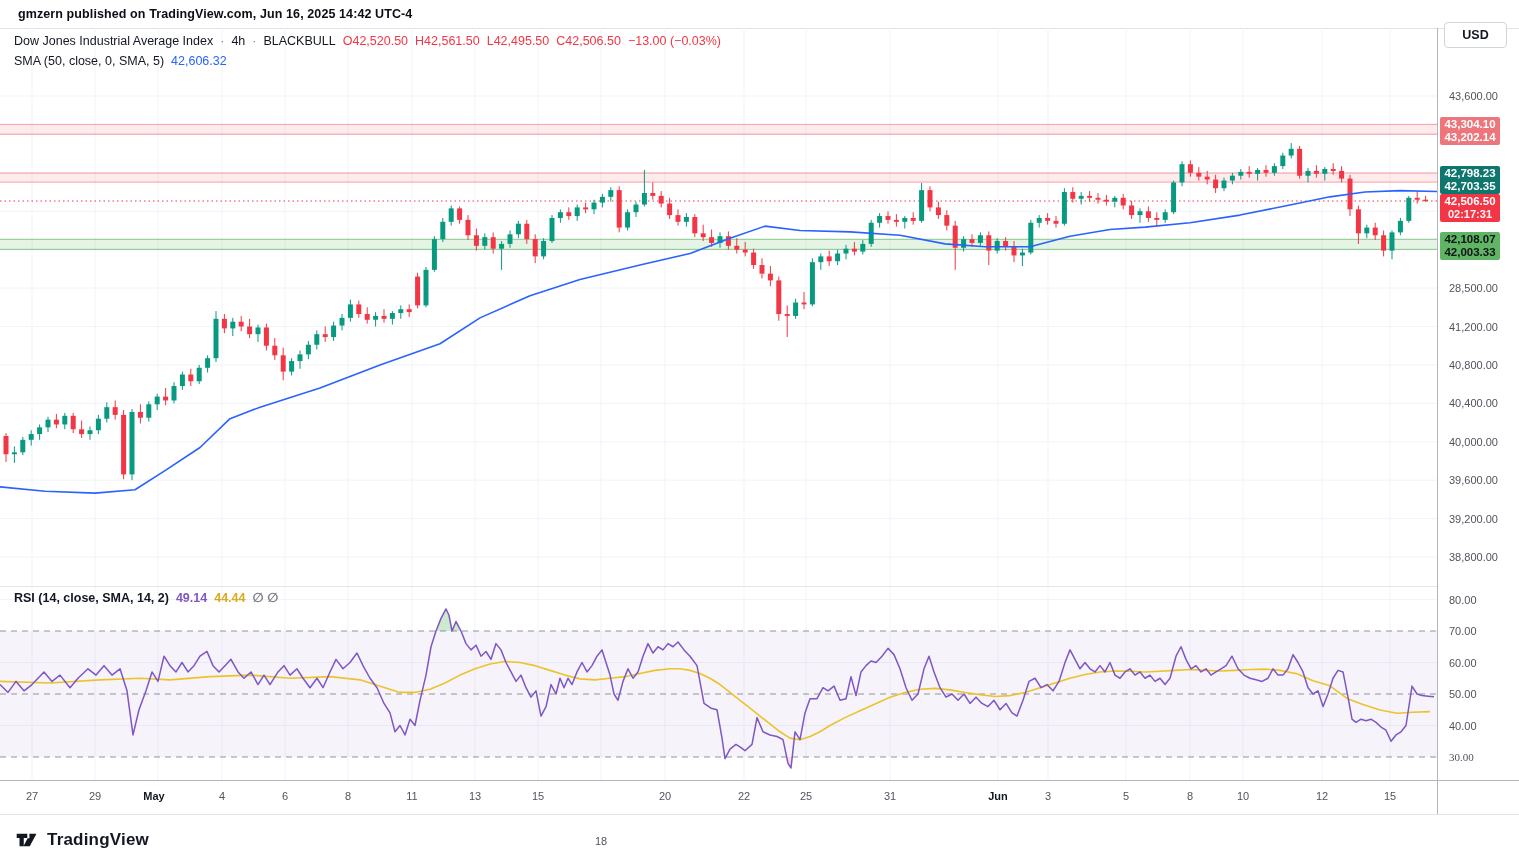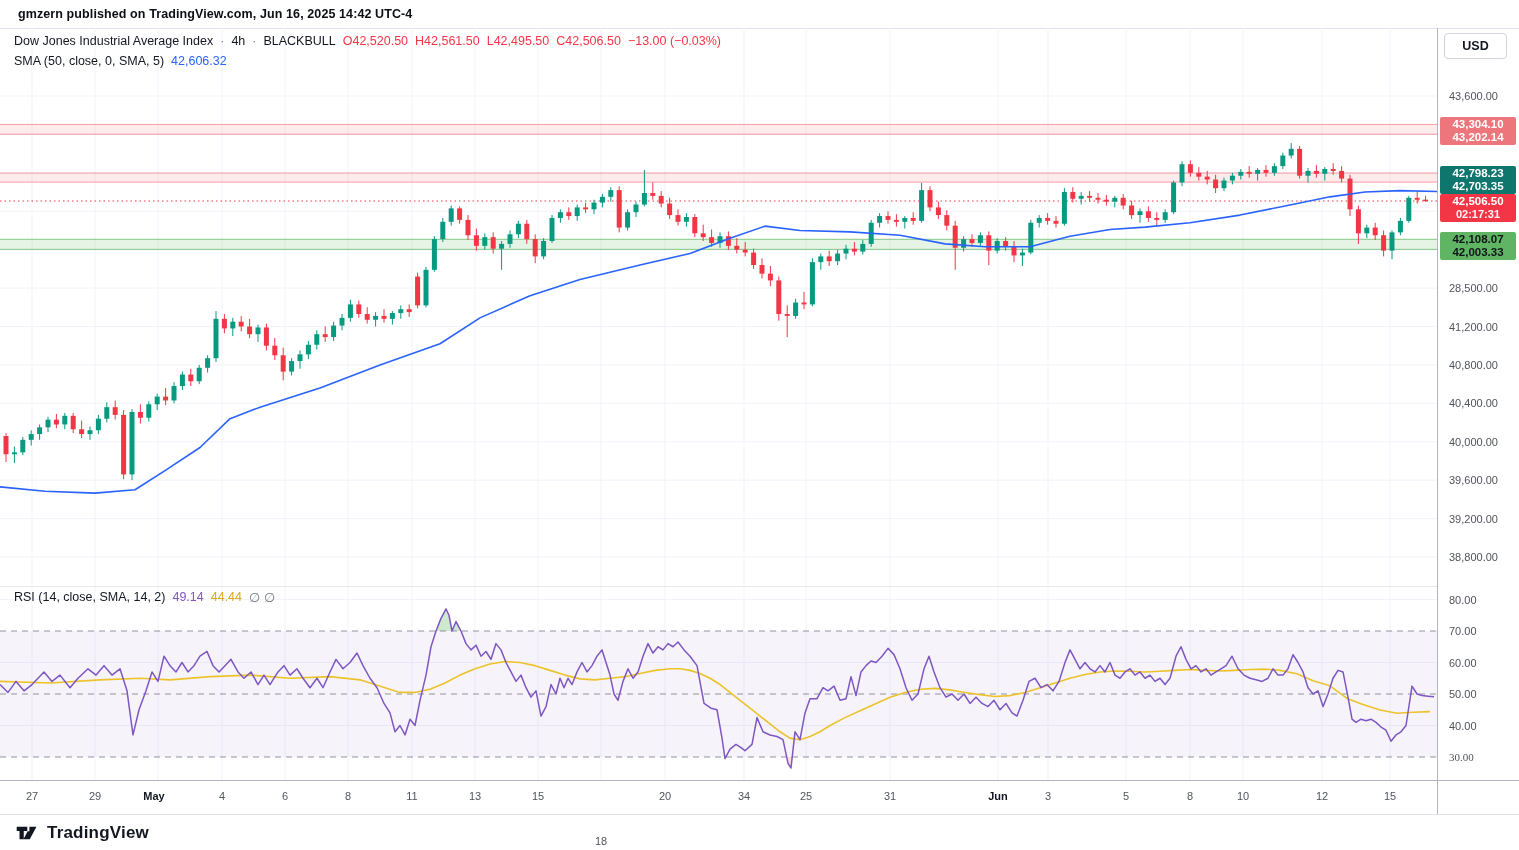--- a/index.html
+++ b/index.html
@@ -7,41 +7,41 @@
        font-family:"Liberation Sans","DejaVu Sans",sans-serif;color:#131722;
        -webkit-font-smoothing:antialiased;}
   .abs{position:absolute;}
   #publish-title{left:18px;top:7px;font-size:12.5px;font-weight:700;color:#0b0e14;letter-spacing:.1px;}
   #chart-top-border{left:0;top:28px;width:1519px;height:0;border-top:1px solid #E0E3EB;}
   #pane-separator{left:0;top:586px;width:1437px;height:0;border-top:1px solid #E4E6EC;}
   #time-axis-border{left:0;top:780px;width:1519px;height:0;border-top:1px solid #B2B5BE;}
   #chart-bottom-border{left:0;top:814px;width:1519px;height:0;border-top:1px solid #E0E3EB;}
   #price-axis-border{left:1437px;top:28px;width:0;height:786px;border-left:1px solid #B2B5BE;}
   #chart-svg{left:0;top:0;}
-  .legend-row{display:flex;align-items:flex-start;gap:7px;font-size:12.5px;white-space:nowrap;}
+  .legend-row{display:flex;align-items:flex-end;gap:7px;font-size:12.5px;white-space:nowrap;}
   #main-legend-row1{left:14px;top:34px;}
   #main-legend-row2{left:14px;top:54px;}
-  #rsi-legend{left:14px;top:590px;}
+  #rsi-legend{left:14px;top:590px;font-weight:bold;}
   .lg-sep{color:#787B86;}
   .lg-red{color:#F23645;}
   .lg-blue{color:#2962FF;}
   .lg-purple{color:#7E57C2;}
   .lg-yellow{color:#D9A921;}
   .lg-gray{color:#787B86;font-size:13px;}
-  #usd-button{left:1444px;top:33px;width:61px;height:24px;border:1px solid #D1D4DC;border-radius:4px;
+  #usd-button{left:1444px;top:22px;width:61px;height:24px;border:1px solid #D1D4DC;border-radius:4px;
       display:flex;align-items:center;justify-content:center;font-size:12.5px;font-weight:600;color:#131722;background:#fff;cursor:pointer;}
   .axis-label{position:absolute;left:11px;font-size:11px;color:#51545E;height:12px;line-height:12px;}
-  .price-badge{position:absolute;left:2px;width:76px;border-radius:2px;text-align:center;
+  .price-badge{position:absolute;left:2px;width:60px;border-radius:2px;text-align:center;
       font-size:11.5px;font-weight:700;line-height:13px;padding:1px 0;}
   .price-badge .timer{font-weight:600;font-size:11px;opacity:.95;}
   #price-axis{left:1438px;top:28px;width:81px;height:752px;}
   .time-label{position:absolute;transform:translateX(-50%);font-size:11px;color:#51545E;top:10px;}
   .time-label.major{font-weight:700;color:#131722;}
   #time-axis{left:0;top:780px;width:1437px;height:34px;}
-  #footer{left:0;top:815px;width:1257px;height:35px;display:flex;align-items:center;}
+  #footer{left:0;top:815px;width:1257px;height:35px;display:flex;align-items:flex-end;}
   #brand{display:flex;align-items:center;gap:7px;margin-left:16px;cursor:pointer;}
   #brand-name{font-size:17px;font-weight:600;color:#131722;letter-spacing:.2px;}
 </style>
 </head>
 <body>
 
 <div class="abs" id="publish-title">gmzern published on TradingView.com, Jun 16, 2025 14:42 UTC-4</div>
 <div class="abs" id="chart-top-border"></div>
 
 <svg class="abs" id="chart-svg" width="1519" height="850" viewBox="0 0 1519 850">
@@ -506,21 +506,21 @@
     <div class="time-label" style="left: 95px;">29</div>
     <div class="time-label major" style="left: 154px; text-align: right;">May</div>
     <div class="time-label" style="left: 222px;">4</div>
     <div class="time-label" style="left: 285px;">6</div>
     <div class="time-label" style="left: 348px;">8</div>
     <div class="time-label" style="left: 412px;">11</div>
     <div class="time-label" style="left: 475px;">13</div>
     <div class="time-label" style="left: 538px;">15</div>
     <div class="time-label" style="left: 601px; margin-top: 45px;">18</div>
     <div class="time-label" style="left: 665px;">20</div>
-    <div class="time-label" style="left: 744px;">34</div>
+    <div class="time-label" style="left: 744px;">22</div>
     <div class="time-label" style="left: 806px;">25</div>
     <div class="time-label" style="left: 890px;">31</div>
     <div class="time-label major" style="left: 998px;">Jun</div>
     <div class="time-label" style="left: 1048px;">3</div>
     <div class="time-label" style="left: 1126px;">5</div>
     <div class="time-label" style="left: 1190px;">8</div>
     <div class="time-label" style="left: 1243px;">10</div>
     <div class="time-label" style="left: 1322px;">12</div>
     <div class="time-label" style="left: 1390px;">15</div>
   </div>

